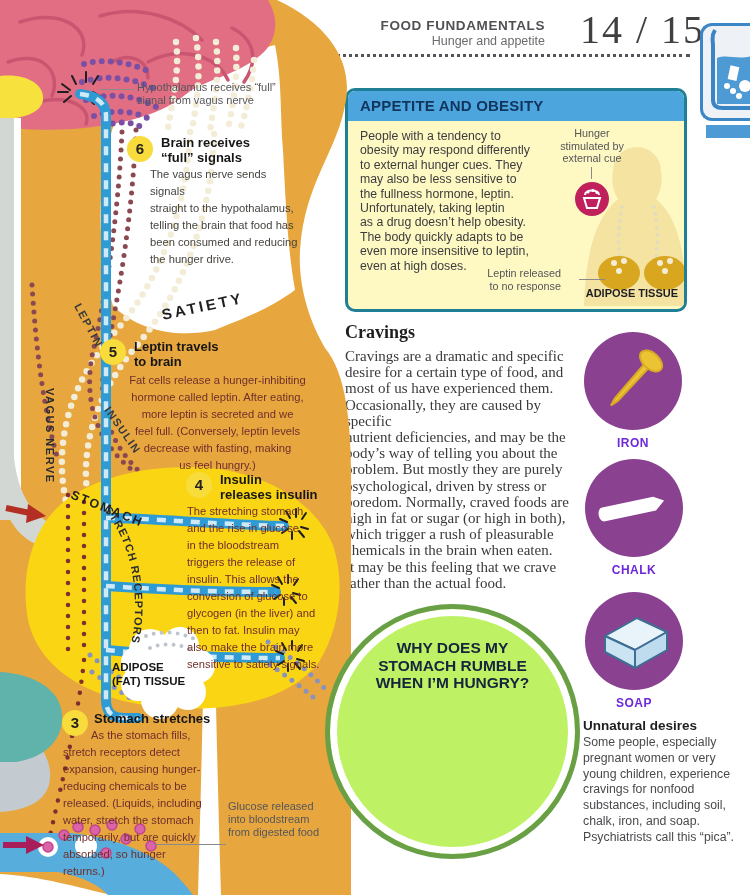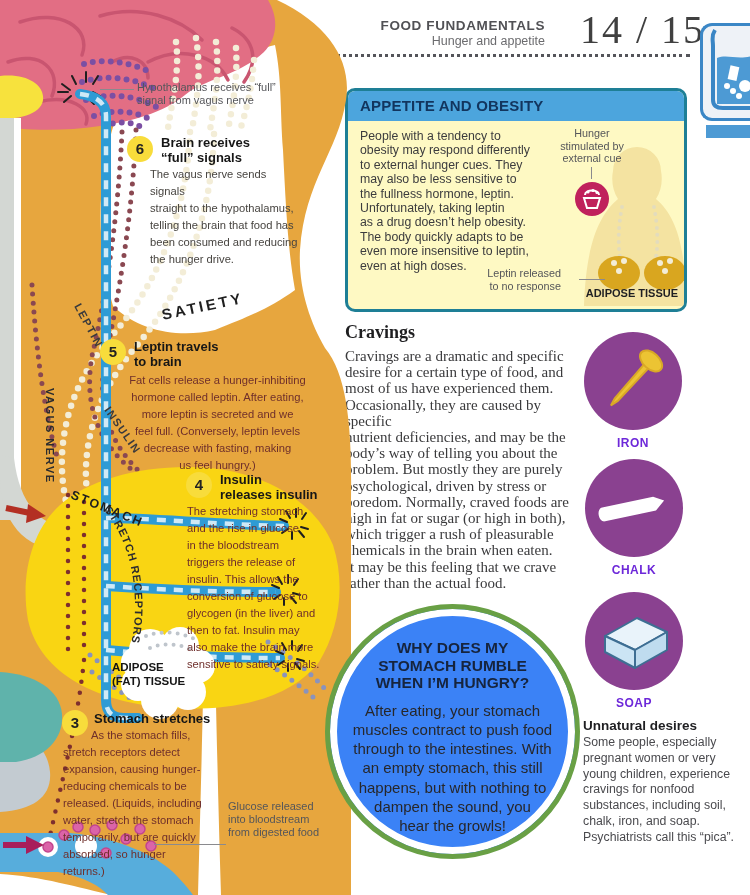--- a/index.html
+++ b/index.html
@@ -36,21 +36,21 @@
   
   .cravings-title{left:345px;top:322px;font-family:"Liberation Serif",serif;font-weight:bold;
     font-size:18px;color:#1e1e20;}
   .cravings-body{left:345px;top:348px;width:240px;font-family:Liberation Serif, serif;
     font-size:15px;line-height:16.2px;color:#3a3a3c;}
   
   .pica{width:98px;text-align:center;}
   .pica-circle{width:98px;height:98px;border-radius:50%;background:#8a4190;position:relative;}
   .pica-label{margin-top:6px;font-weight:bold;font-size:12px;letter-spacing:.5px;color:#6d28d9;}
   
-  .bubble{left:325px;top:604px;width:255px;height:255px;border-radius:50%;background:#3b82f6;
+  .bubble{left:325px;top:604px;width:255px;height:255px;border-radius:50%;background:#bef264;
     border:5px solid #69a045;box-shadow:inset 0 0 0 7px #ffffff;box-sizing:border-box;
     text-align:center;z-index:5;}
   .bubble-q{margin:30px auto 0;width:210px;font-weight:bold;font-size:15.5px;
     line-height:17.5px;color:#16243d;}
   .bubble-a{margin:9px auto 0;width:228px;font-size:15px;line-height:19.3px;color:#27272a;}
   
   .unnat-title{left:583px;top:718px;font-weight:bold;font-size:13.5px;color:#1f1f22;}
   .unnat-body{left:583px;top:735px;width:165px;font-size:12.3px;line-height:15.8px;color:#4a4a4e;}
   
   .numcirc{width:26px;height:26px;border-radius:50%;background:#f8dc3b;color:#222;
@@ -434,27 +434,20 @@
       </g>
     </svg>
   </div>
   <div class="pica-label">SOAP</div>
 </div>
 
 <div class="abs bubble">
   <div class="bubble-q pre">WHY DOES MY
 STOMACH RUMBLE
 WHEN I’M HUNGRY?</div>
-  <div class="bubble-a pre">After eating, your stomach
-muscles contract to push food
-through to the intestines. With
-an empty stomach, this still
-happens, but with nothing to
-dampen the sound, you
-hear the growls!</div>
 </div>
 
 <div class="abs unnat-title">Unnatural desires</div>
 <div class="abs unnat-body pre">Some people, especially
 pregnant women or very
 young children, experience
 cravings for nonfood
 substances, including soil,
 chalk, iron, and soap.
 Psychiatrists call this “pica”.</div>

